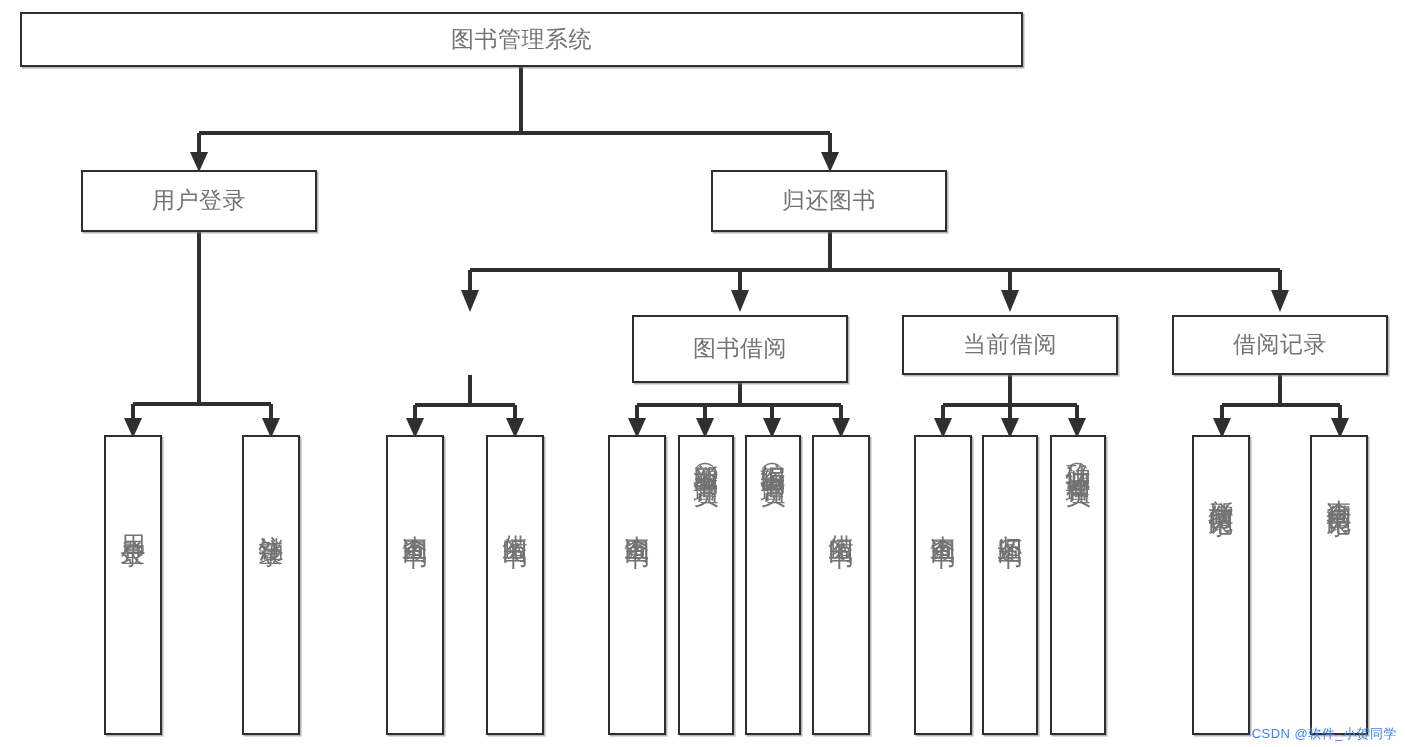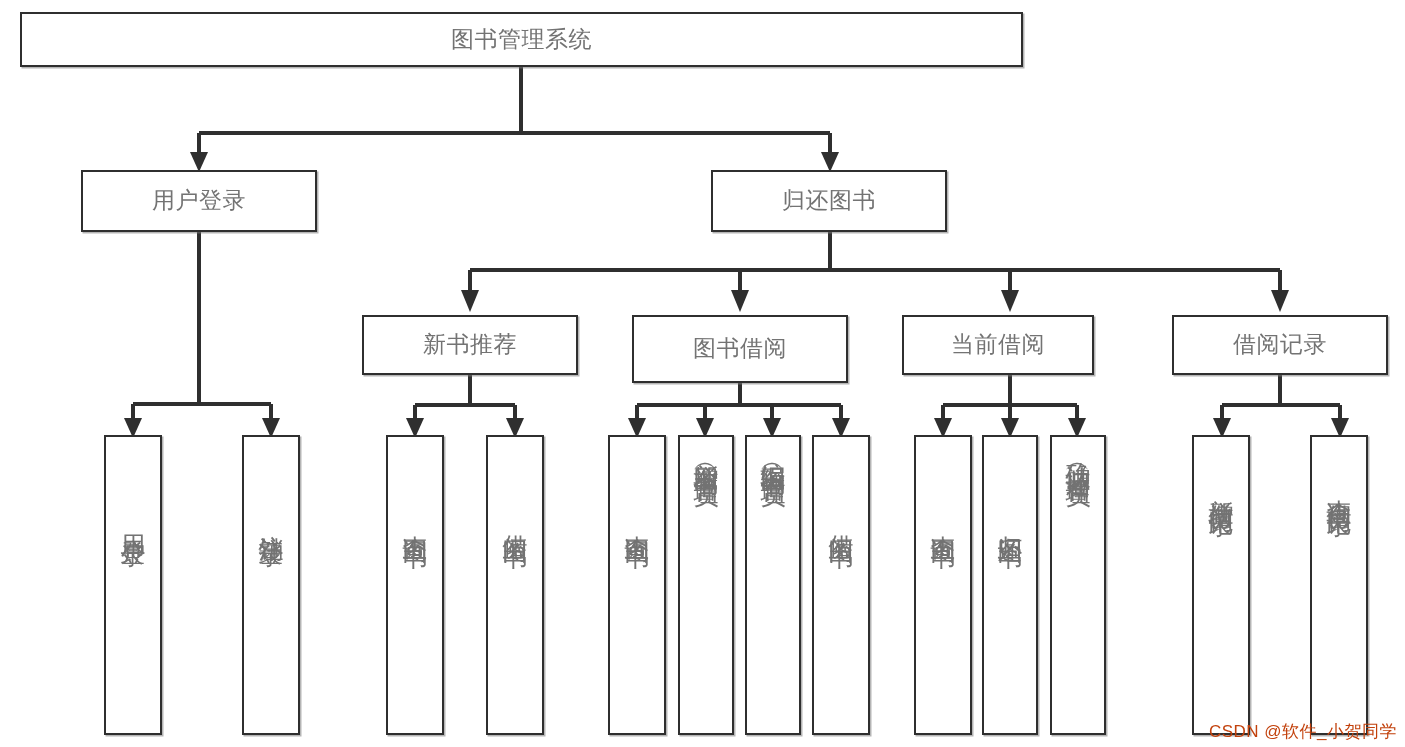--- a/index.html
+++ b/index.html
@@ -60,22 +60,22 @@
     writing-mode: vertical-rl;
     text-orientation: upright;
     font-size: 25px;
     letter-spacing: 3px;
     line-height: 1;
   }
   #watermark {
     position: absolute;
     right: 8px;
     bottom: 4px;
-    font-size: 17px;
-    color: #c2410c;
+    font-size: 13px;
+    color: #3b82f6;
     letter-spacing: 0.5px;
     user-select: none;
     white-space: nowrap;
   }
 </style>
 </head>
 <body>
 
 <div id="diagram-root">
 
@@ -158,27 +158,24 @@
     <span class="label">图书管理系统</span>
   </div>
 
   <div class="node horiz" style="left:81px; top:170px; width:236px; height:62px;">
     <span class="label">用户登录</span>
   </div>
   <div class="node horiz" style="left:711px; top:170px; width:236px; height:62px;">
     <span class="label">归还图书</span>
   </div>
 
-  <div class="node horiz" style="left:362px; top:315px; width:216px; height:60px;">
-    <span class="label">新书推荐</span>
-  </div>
   <div class="node horiz" style="left:632px; top:315px; width:216px; height:68px;">
     <span class="label">图书借阅</span>
   </div>
-  <div class="node horiz" style="left:902px; top:315px; width:192px; height:60px;">
+  <div class="node horiz" style="left:902px; top:315px; width:216px; height:60px;">
     <span class="label">当前借阅</span>
   </div>
   <div class="node horiz" style="left:1172px; top:315px; width:216px; height:60px;justify-content:center;">
     <span class="label">借阅记录</span>
   </div>
 
   <div class="node vert" style="left:104px; top:435px; width:58px; height:300px; padding-top:78px;">
     <span class="label">用户登录</span>
   </div>
   <div class="node vert" style="left:242px; top:435px; width:58px; height:300px; padding-top:78px;">

